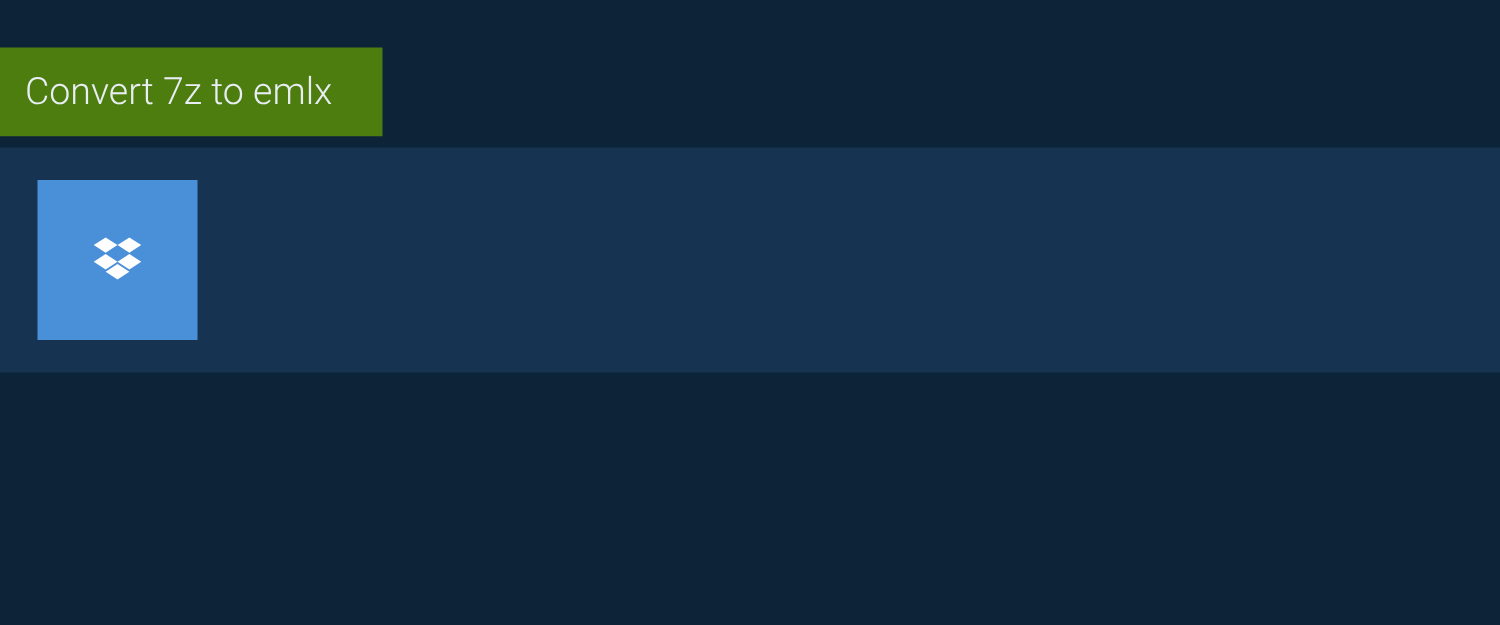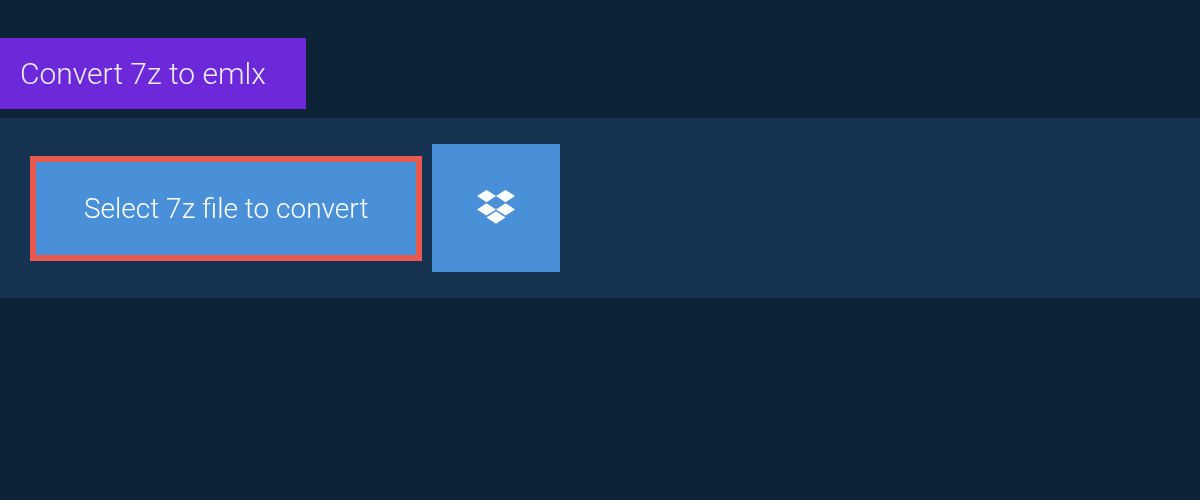--- a/index.html
+++ b/index.html
@@ -11,21 +11,21 @@
       width: 1200px;
       height: 500px;
       background: #0d2438;
       font-family: -apple-system, BlinkMacSystemFont, "Segoe UI", Roboto, sans-serif;
       overflow: hidden;
     }
     .tab {
       position: absolute;
       top: 38px;
       left: 0;
-      background: #6d28d9;
+      background: #4d7c0f;
       padding: 18px 40px 18px 20px;
       color: #e8eef3;
       font-size: 30px;
       font-weight: 300;
     }
     .panel {
       position: absolute;
       top: 118px;
       left: 0;
       right: 0;
@@ -63,23 +63,20 @@
     }
   </style>
 </head>
 <body>
 
 <div class="tab">
   <span>Convert 7z to emlx</span>
 </div>
 
 <div class="panel">
-  <button class="select-btn">
-    <span>Select 7z file to convert</span>
-  </button>
   <button class="dropbox-btn">
     <span>
       <svg viewBox="0 0 40 36">
         <path d="M10 0 L20 6.5 L10 13 L0 6.5 Z"></path>
         <path d="M30 0 L40 6.5 L30 13 L20 6.5 Z"></path>
         <path d="M10 14 L20 20.5 L10 27 L0 20.5 Z"></path>
         <path d="M30 14 L40 20.5 L30 27 L20 20.5 Z"></path>
         <path d="M20 22.5 L30 29 L20 35.5 L10 29 Z"></path>
       </svg>
     </span>

